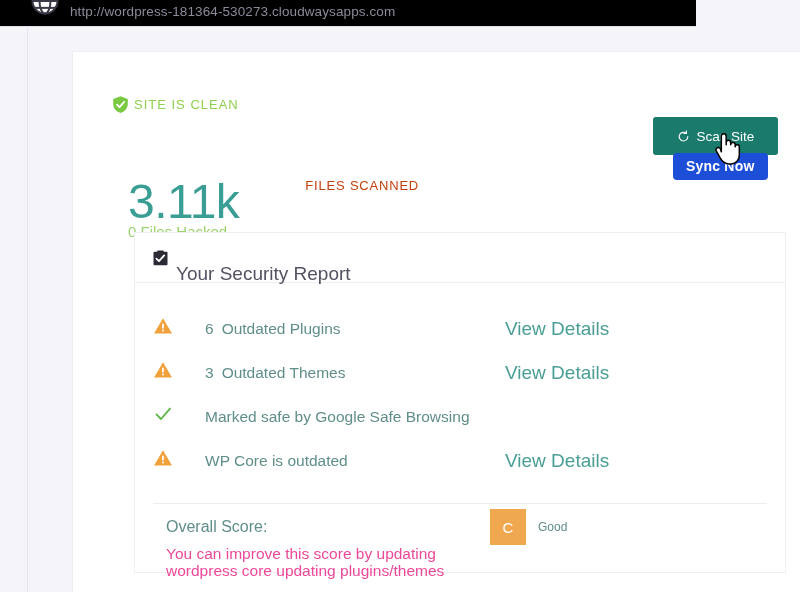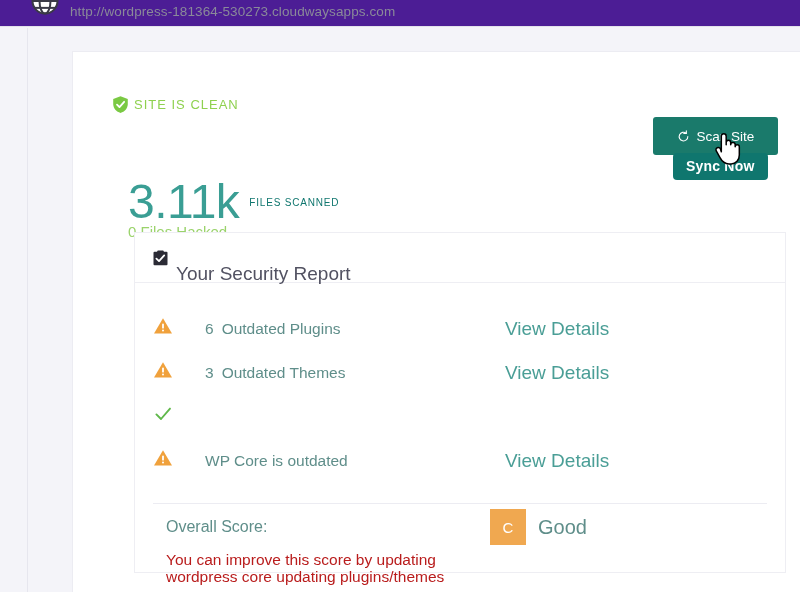--- a/index.html
+++ b/index.html
@@ -12,23 +12,23 @@
     overflow: hidden;
     background: #f4f4f9;
     font-family: "Liberation Sans", sans-serif;
     -webkit-font-smoothing: antialiased;
   }
 
   
   .browser-bar {
     position: absolute;
     left: 0; top: 0;
-    width: 800px;
+    width: 696px;
     height: 27px;
-    background: #4c1d95;
+    background: #000000;
     border-bottom: 1px solid #e2e2ea;
     box-sizing: border-box;
   }
   .globe-icon {
     position: absolute;
     left: 30px;
     top: -14px;
     width: 30px;
     height: 30px;
     color: #3a3a46;
@@ -93,33 +93,34 @@
     letter-spacing: 1.0px;
     font-weight: 400;
   }
 
   
   .count-row {
     position: absolute;
     left: 55px;
     top: 126px;
     display: flex;
-    align-items: center;
+    align-items: flex-start;
+    gap: 40px;
   }
   .count-value {
     font-size: 48px;
     color: #3a9e94;
     font-weight: 400;
     line-height: 1;
     letter-spacing: -0.5px;
   }
   .count-label {
-    margin-left: 10px;
-    font-size: 10px;
-    color: #0f766e;
+    margin-left: 26px;
+    font-size: 13px;
+    color: #c2410c;
     letter-spacing: 0.8px;
   }
 
   .hacked-line {
     position: absolute;
     left: 55px;
     top: 171px;
     font-size: 15px;
     color: #9ad36b;
   }
@@ -144,21 +145,21 @@
     cursor: pointer;
     padding: 0;
   }
   .refresh-icon { width: 13px; height: 13px; flex: 0 0 auto; }
   .refresh-icon svg { display: block; width: 13px; height: 13px; }
 
   .tooltip {
     position: absolute;
     left: 600px;
     top: 101px;
-    background: #0f766e;
+    background: #1d4ed8;
     color: #ffffff;
     font-size: 14px;
     font-weight: bold;
     padding: 5px 13px 6px 13px;
     border-radius: 4px;
     white-space: nowrap;
     letter-spacing: 0.2px;
   }
 
   .cursor-hand {
@@ -276,27 +277,27 @@
     height: 36px;
     background: #f0a850;
     color: #ffffff;
     display: flex;
     align-items: center;
     justify-content: center;
     font-size: 15px;
   }
   .grade-word {
     margin-left: 12px;
-    font-size: 20px;
+    font-size: 12px;
     color: #5f8e8a;
   }
   .advice {
-    margin-top: 6px;
+    margin-top: 0;
     font-size: 15.5px;
-    color: #b91c1c;
+    color: #ec4899;
     line-height: 17px;
     width: 300px;
   }
 </style>
 </head>
 <body>
 
 <div class="browser-bar">
   <span class="globe-icon">
     <svg viewBox="0 0 24 24" fill="none" stroke="#3a3a46" stroke-width="1.6">
@@ -393,20 +394,21 @@
           <span class="row-text"><span class="cnt">3</span><span>Outdated Themes</span></span>
           <span class="row-link">View Details</span>
         </div>
 
         <div class="report-row">
           <span class="row-icon">
             <svg viewBox="0 0 20 20" width="20" height="20">
               <path d="M3.4 10.4 L8 15 L17 4.6" fill="none" stroke="#5fb84a" stroke-width="1.9" stroke-linecap="round" stroke-linejoin="round"></path>
             </svg>
           </span>
+          <span class="row-text"><span>Marked safe by Google Safe Browsing</span></span>
         </div>
 
         <div class="report-row">
           <span class="row-icon">
             <svg viewBox="0 0 20 20" width="20" height="20">
               <path d="M10 2.2 L19 17.6 L1 17.6 Z" fill="#f0a13c"></path>
               <rect x="9.1" y="7.6" width="1.8" height="5" rx="0.9" fill="#ffffff"></rect>
               <circle cx="10" cy="14.6" r="1" fill="#ffffff"></circle>
             </svg>
           </span>

